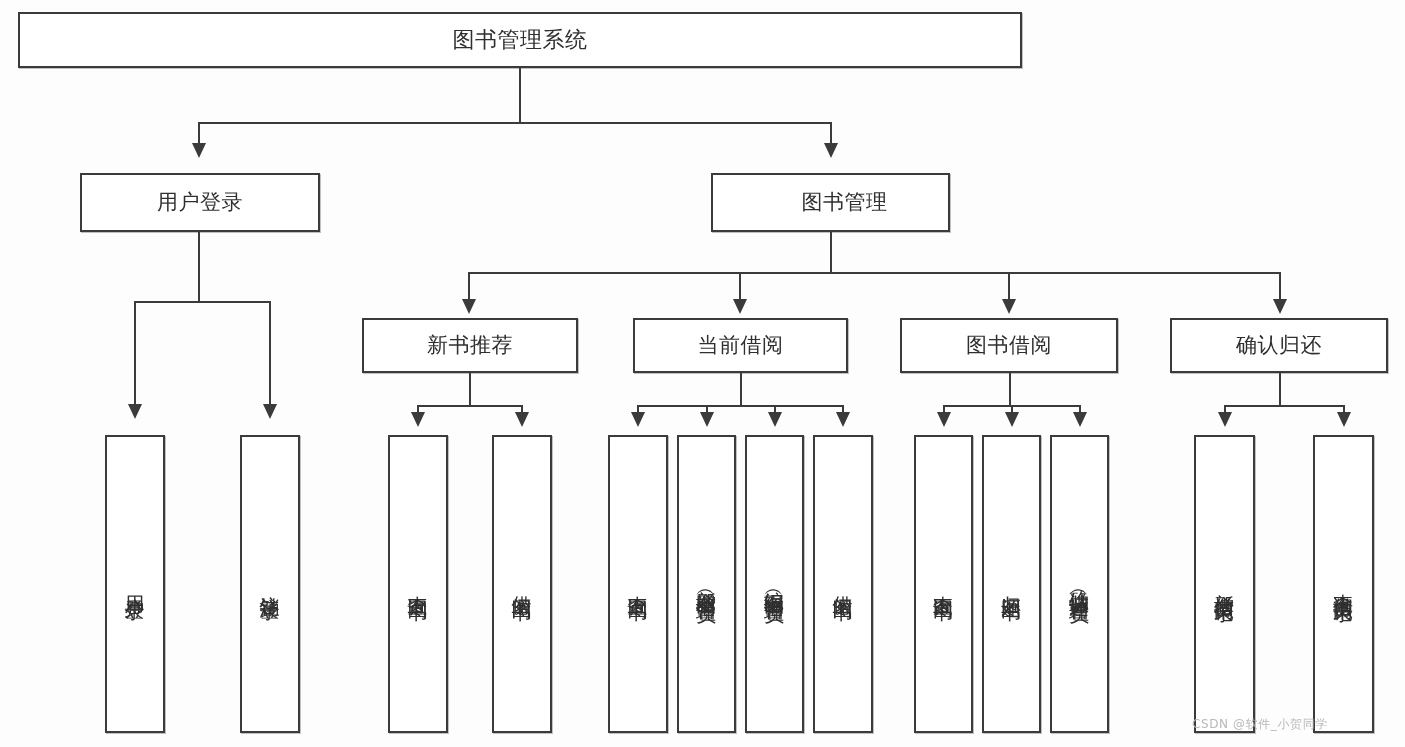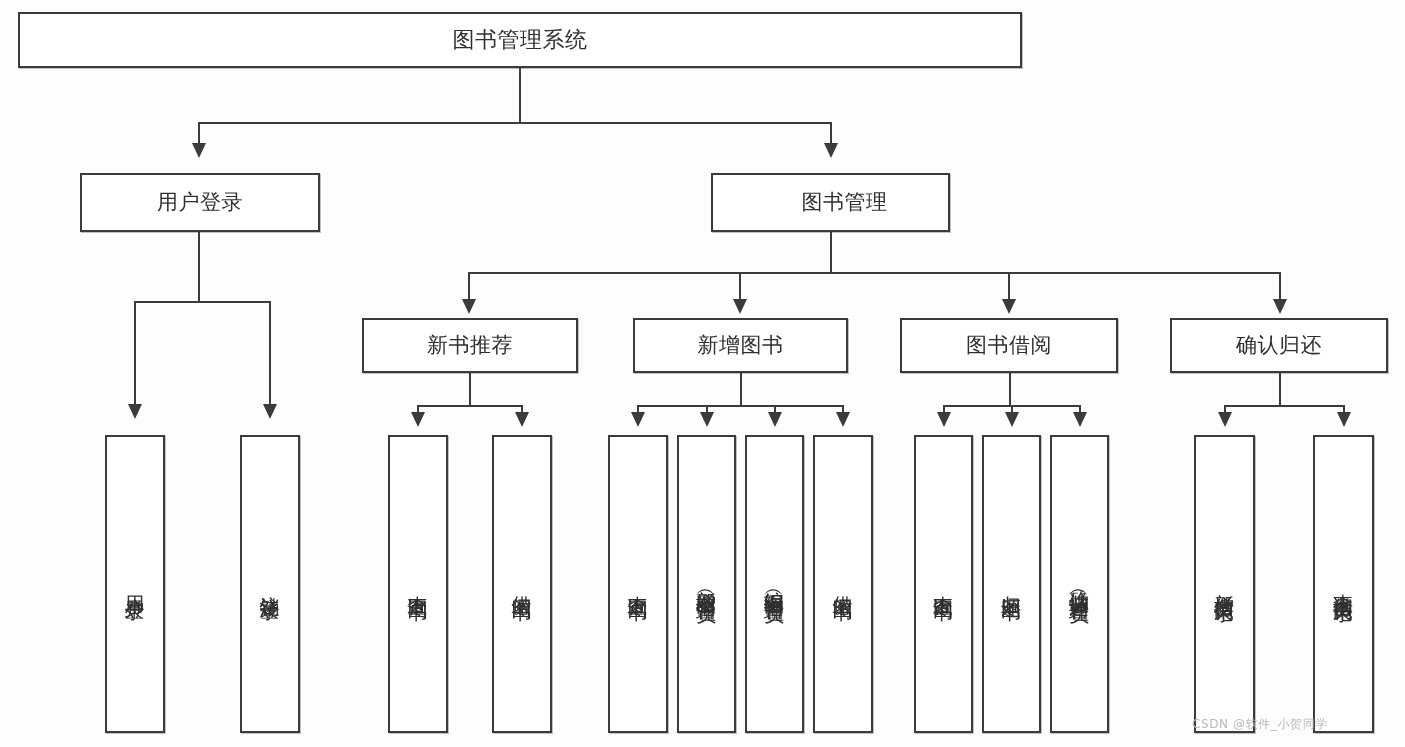--- a/index.html
+++ b/index.html
@@ -127,21 +127,21 @@
   <div class="arrow" style="left:733px; top:299px;"></div>
   <div class="vline" style="left:1008px; top:272px; height:28px;"></div>
   <div class="arrow" style="left:1002px; top:299px;"></div>
   <div class="vline" style="left:1279px; top:272px; height:28px;"></div>
   <div class="arrow" style="left:1273px; top:299px;"></div>
 
   <div class="node horiz" style="left:362px; top:318px; width:216px; height:55px;">
     <span class="label">新书推荐</span>
   </div>
   <div class="node horiz" style="left:633px; top:318px; width:215px; height:55px;">
-    <span class="label">新增图书</span>
+    <span class="label">当前借阅</span>
   </div>
   <div class="node horiz" style="left:900px; top:318px; width:218px; height:55px;">
     <span class="label">图书借阅</span>
   </div>
   <div class="node horiz" style="left:1170px; top:318px; width:218px; height:55px;">
     <span class="label">确认归还</span>
   </div>
 
   <div class="vline" style="left:469px; top:373px; height:33px;"></div>
   <div class="hline" style="left:417px; top:405px; width:104px;"></div>

